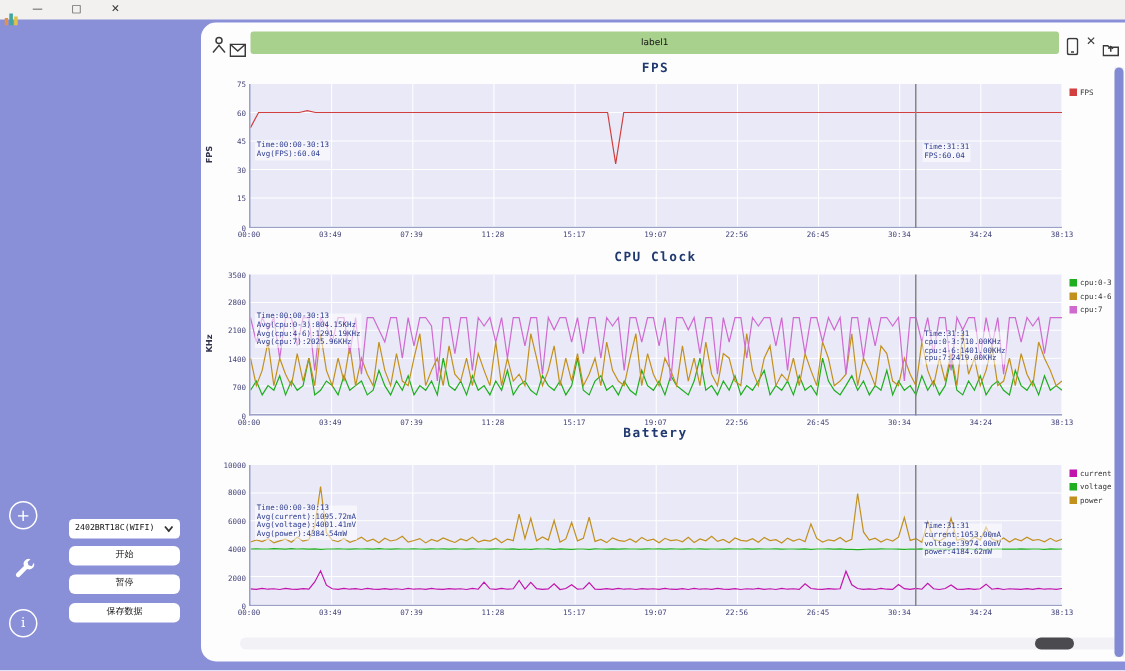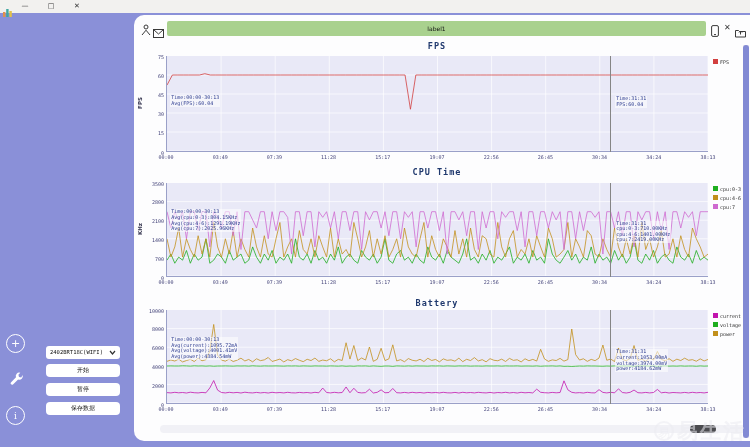--- a/index.html
+++ b/index.html
@@ -174,21 +174,21 @@
         </div>
       </div>
       <div class="anno" style="left: 170.168px; top: 95.36px;">
         <div>Time:00:00-30:13</div>
         <div>Avg(FPS):60.04</div>
       </div>
       <div class="anno" style="left: 615.15px; top: 96.32px;">
         <div>Time:31:31</div>
         <div>FPS:60.04</div>
       </div>
-      <div class="chart-title" style="top: 167px;">CPU Time</div>
+      <div class="chart-title" style="top: 167px;">CPU Clock</div>
       <div class="ylab" style="left: 125px; top: 226px;">KHz</div>
       <div class="plot" style="top: 183px; height: 94px;">
         <svg viewBox="0 0 542 94" preserveAspectRatio="none">
           <line x1="54.2" x2="54.2" y1="0" y2="94" stroke="#ffffff" stroke-width="0.7"></line>
           <line x1="108.4" x2="108.4" y1="0" y2="94" stroke="#ffffff" stroke-width="0.7"></line>
           <line x1="162.6" x2="162.6" y1="0" y2="94" stroke="#ffffff" stroke-width="0.7"></line>
           <line x1="216.8" x2="216.8" y1="0" y2="94" stroke="#ffffff" stroke-width="0.7"></line>
           <line x1="271" x2="271" y1="0" y2="94" stroke="#ffffff" stroke-width="0.7"></line>
           <line x1="325.2" x2="325.2" y1="0" y2="94" stroke="#ffffff" stroke-width="0.7"></line>
           <line x1="379.4" x2="379.4" y1="0" y2="94" stroke="#ffffff" stroke-width="0.7"></line>
@@ -242,21 +242,21 @@
         <div>Avg(cpu:0-3):804.15KHz</div>
         <div>Avg(cpu:4-6):1291.19KHz</div>
         <div>Avg(cpu:7):2025.96KHz</div>
       </div>
       <div class="anno" style="left: 615.15px; top: 220.6px;">
         <div>Time:31:31</div>
         <div>cpu:0-3:710.00KHz</div>
         <div>cpu:4-6:1401.00KHz</div>
         <div>cpu:7:2419.00KHz</div>
       </div>
-      <div class="chart-title" style="top: 298px;">Battery</div>
+      <div class="chart-title" style="top: 284px;">Battery</div>
       <div class="plot" style="top: 310px; height: 94px;">
         <svg viewBox="0 0 542 94" preserveAspectRatio="none">
           <line x1="54.2" x2="54.2" y1="0" y2="94" stroke="#ffffff" stroke-width="0.7"></line>
           <line x1="108.4" x2="108.4" y1="0" y2="94" stroke="#ffffff" stroke-width="0.7"></line>
           <line x1="162.6" x2="162.6" y1="0" y2="94" stroke="#ffffff" stroke-width="0.7"></line>
           <line x1="216.8" x2="216.8" y1="0" y2="94" stroke="#ffffff" stroke-width="0.7"></line>
           <line x1="271" x2="271" y1="0" y2="94" stroke="#ffffff" stroke-width="0.7"></line>
           <line x1="325.2" x2="325.2" y1="0" y2="94" stroke="#ffffff" stroke-width="0.7"></line>
           <line x1="379.4" x2="379.4" y1="0" y2="94" stroke="#ffffff" stroke-width="0.7"></line>
           <line x1="433.6" x2="433.6" y1="0" y2="94" stroke="#ffffff" stroke-width="0.7"></line>
@@ -319,19 +319,15 @@
     </div>
 
   <div class="hscroll">
     <div class="thumb"></div>
   </div>
   <div class="vscroll">
     <div class="vthumb"></div>
   </div>
 
   <div class="watermark">
-    <div class="wm-row">
-      <span class="wm-logo">易</span>
-      <span class="wm-text">易生活</span>
-    </div>
   </div>
 
 </div>
 
 </body></html>

